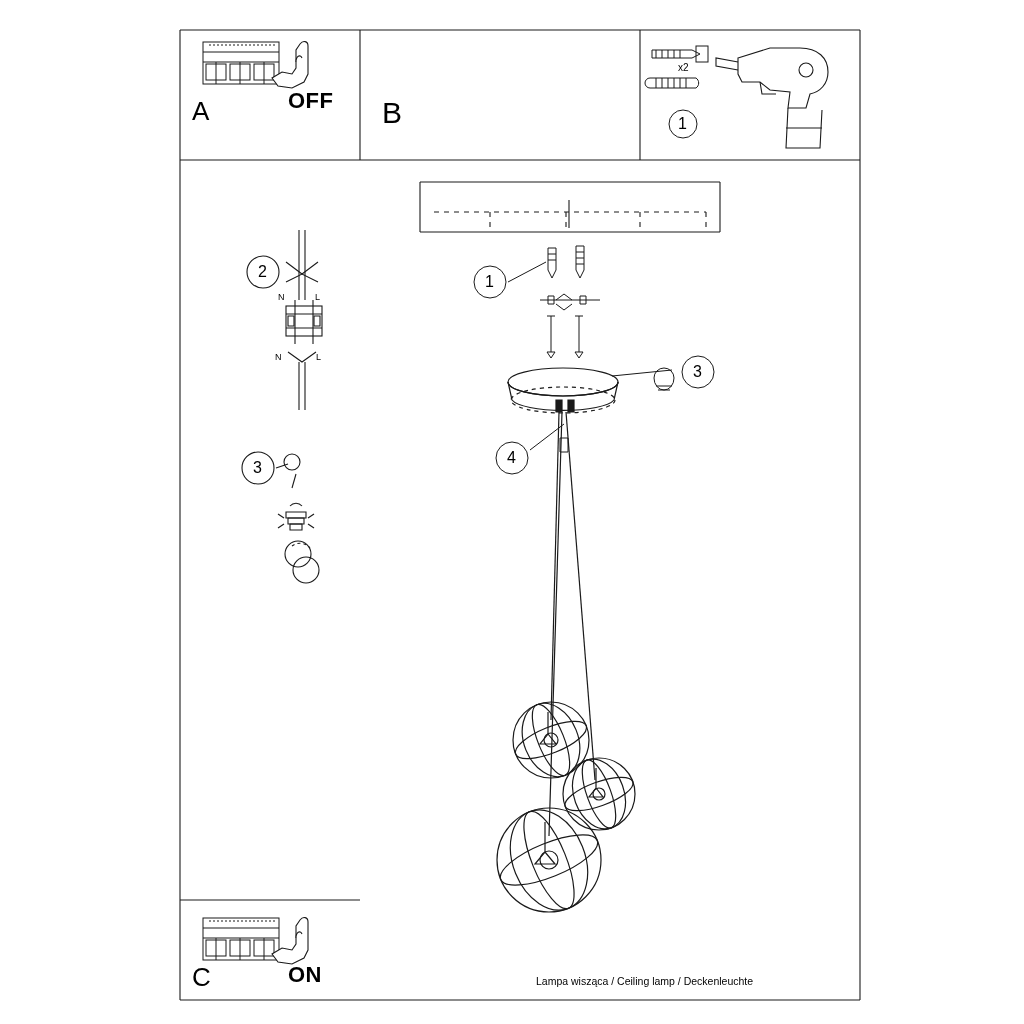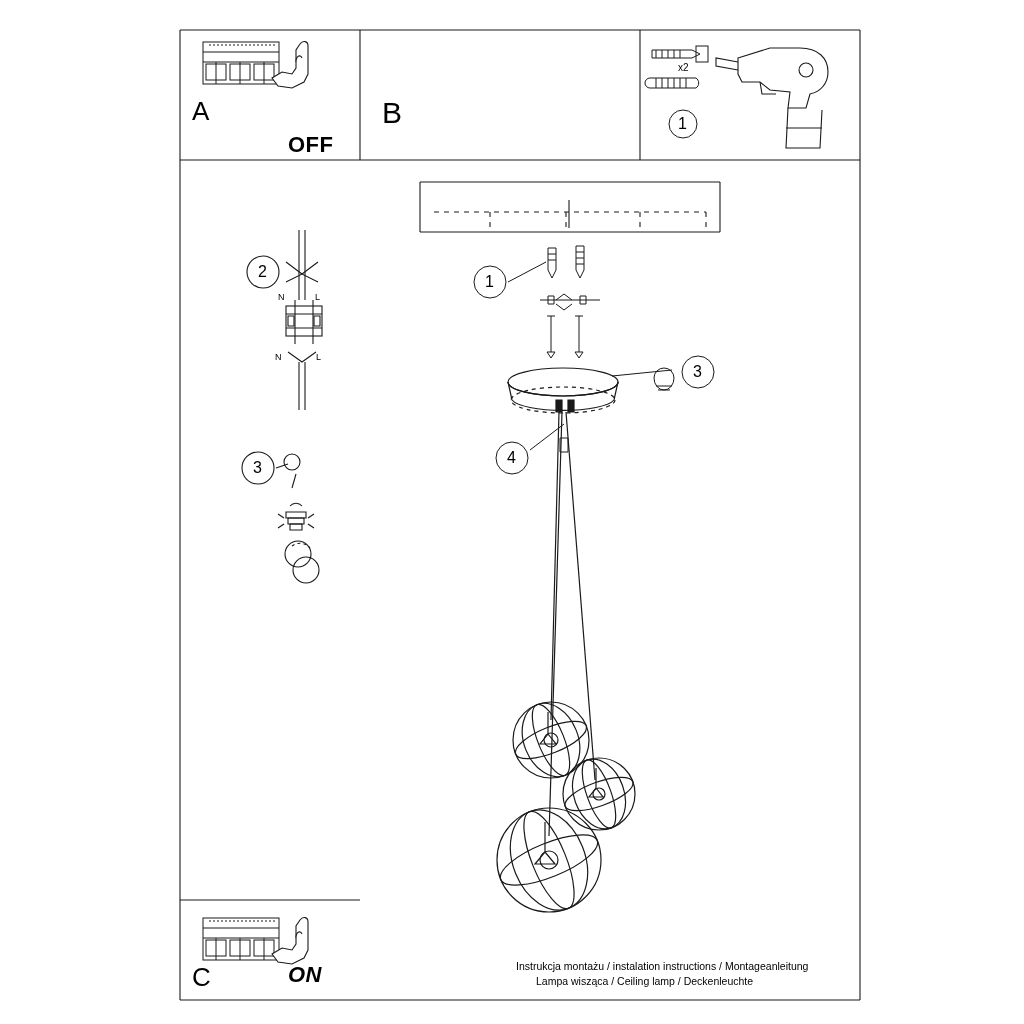--- a/index.html
+++ b/index.html
@@ -285,37 +285,36 @@
       <rect x="254" y="940" width="20" height="16"></rect>
       <line x1="209" y1="921" x2="276" y2="921" stroke-dasharray="2 2"></line>
     </g>
     <g stroke="#1a1a1a" fill="#fff" stroke-width="1.1">
       <path d="M300 920 C303 916 308 917 308 922 L308 950 L304 958 L292 964 L278 962 L272 954 L282 948 L292 950 L296 944 L296 926 Z"></path>
       <path d="M296 938 C296 932 300 930 302 934"></path>
     </g>
   </svg>
 
   <div class="lbl step-letter" style="left:192px; top:96px;">A</div>
-  <div class="lbl switch-word" style="left:288px; top:88px;margin-top:44px;">OFF</div>
+  <div class="lbl switch-word" style="left:288px; top:88px;">OFF</div>
 
   <div class="lbl step-letter" style="left:382px; top:96px; font-size:30px;">B</div>
 
   <div class="lbl step-letter" style="left:192px; top:962px;">C</div>
-  <div class="lbl switch-word" style="left:288px; top:962px;font-style:italic;">ON</div>
+  <div class="lbl switch-word" style="left:288px; top:962px;">ON</div>
 
   <div class="lbl tiny" style="left:678px; top:62px;">x2</div>
 
   <div class="lbl callout-num" style="left:678px; top:115px;">1</div>
   <div class="lbl callout-num" style="left:485px; top:273px;">1</div>
   <div class="lbl callout-num" style="left:258px; top:263px;">2</div>
   <div class="lbl callout-num" style="left:253px; top:459px;">3</div>
   <div class="lbl callout-num" style="left:693px; top:363px;">3</div>
   <div class="lbl callout-num" style="left:507px; top:449px;">4</div>
 
   <div class="lbl wire-letter" style="left:278px; top:292px;">N</div>
   <div class="lbl wire-letter" style="left:315px; top:292px;">L</div>
   <div class="lbl wire-letter" style="left:275px; top:352px;">N</div>
   <div class="lbl wire-letter" style="left:316px; top:352px;">L</div>
 
-  <div class="lbl footer-line" style="left:516px; top:958px;">Instrukcja montażu / instalation instructions / Montageanleitung</div>
   <div class="lbl footer-line" style="left:516px; top:973px;padding-left:20px;">Lampa wisząca / Ceiling lamp / Deckenleuchte</div>
 
 </div>
 
 </body></html>

